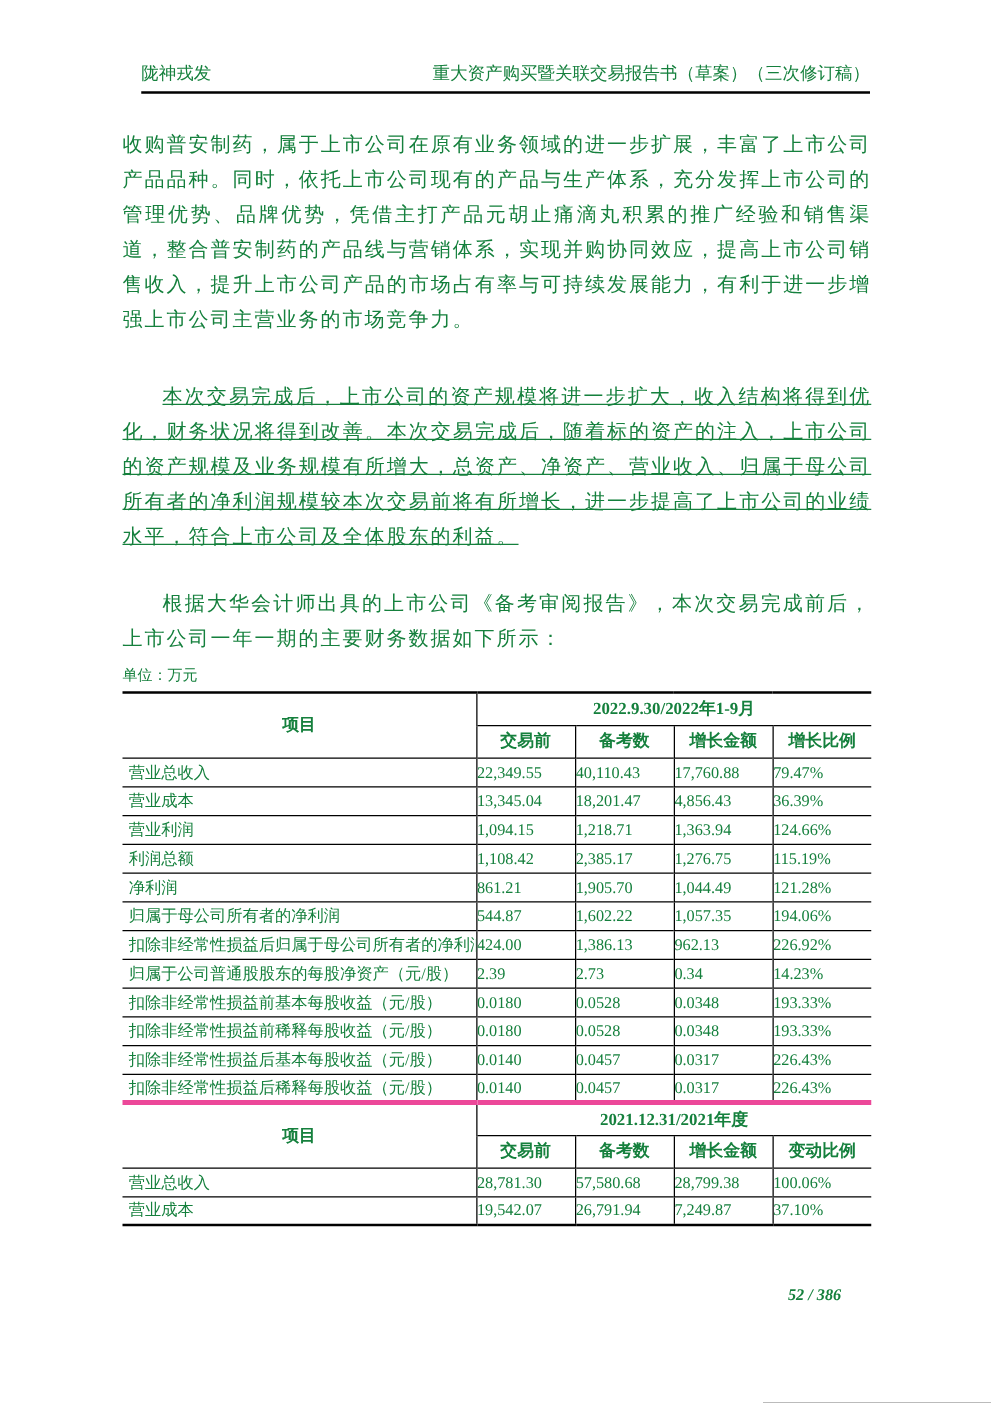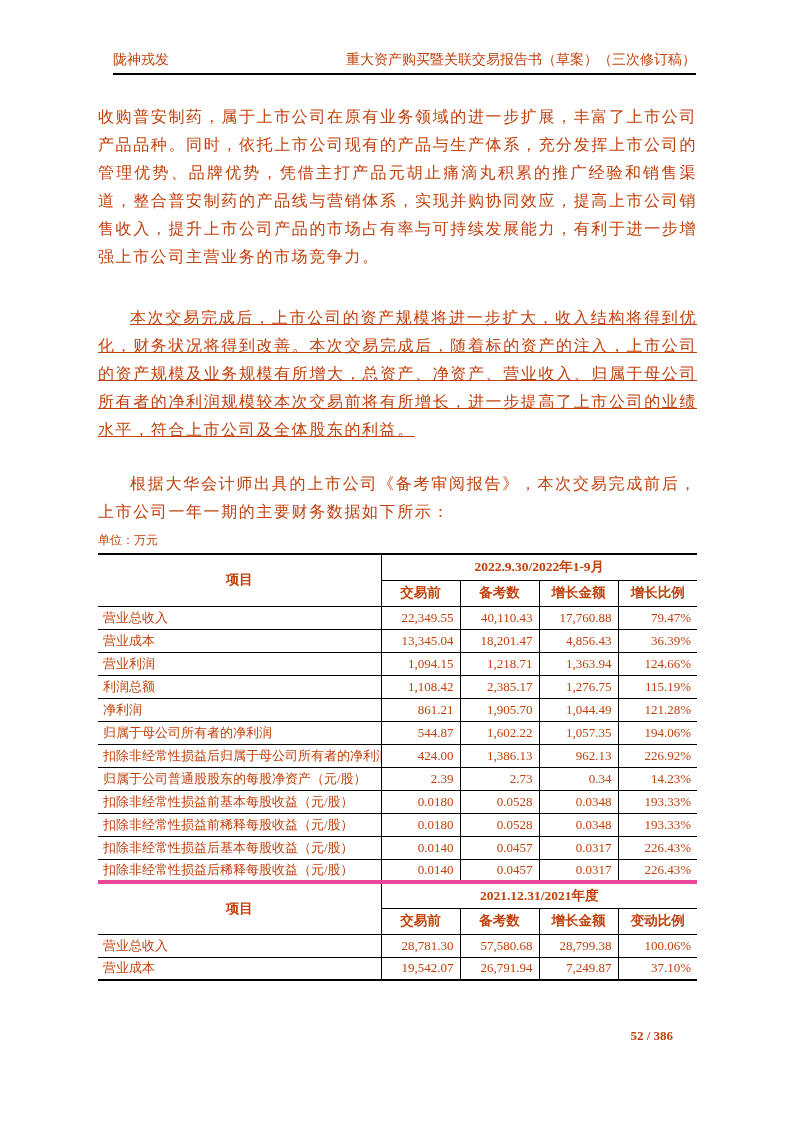--- a/index.html
+++ b/index.html
@@ -4,21 +4,21 @@
 <style>
   * { margin: 0; padding: 0; box-sizing: border-box; }
   html, body { background: #888; }
   .page {
     position: relative;
     width: 793px;
     height: 1122px;
     margin: 0 auto;
     background: #ffffff;
     font-family: "Liberation Serif", "DejaVu Serif", serif;
-    color: #c2410c;
+    color: #15803d;
     overflow: hidden;
   }
   
   .doc-header {
     position: absolute;
     left: 113px;
     right: 97px;
     top: 52px;
     display: flex;
     justify-content: space-between;
@@ -80,33 +80,34 @@
     font-weight: 700;
     text-align: center;
     font-size: 13.5px;
   }
   .fin-table .vline { border-left: 1.5px solid #000; }
   .fin-table td.c-item {
     text-align: left;
     padding-left: 5px;
   }
   .fin-table td.c-num {
-    text-align: right;
+    text-align: left;
     padding-right: 6px;
   }
   .fin-table tr.table-top > * { border-top: 2.5px solid #000; }
   .fin-table tr.section-break > * { border-top: 4px solid #ec4899; }
   .fin-table tr.table-last > * { border-bottom: 2.5px solid #000; }
   
   .page-number {
     position: absolute;
     top: 1028px;
     right: 120px;
     font-size: 13px;
     font-weight: 700;
+    font-style: italic;
   }
 </style>
 </head>
 <body>
 
 <div class="page">
 
   <div class="doc-header">
     <span>陇神戎发</span>
     <span>重大资产购买暨关联交易报告书（草案）（三次修订稿）</span>

